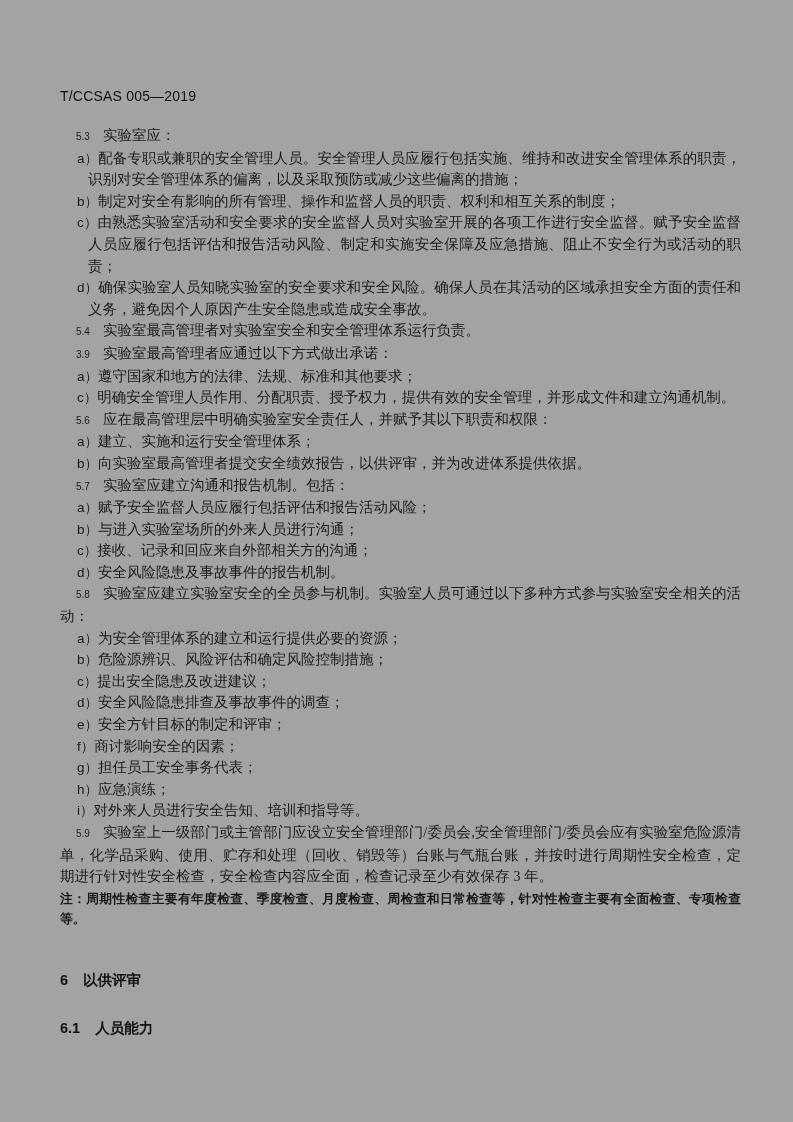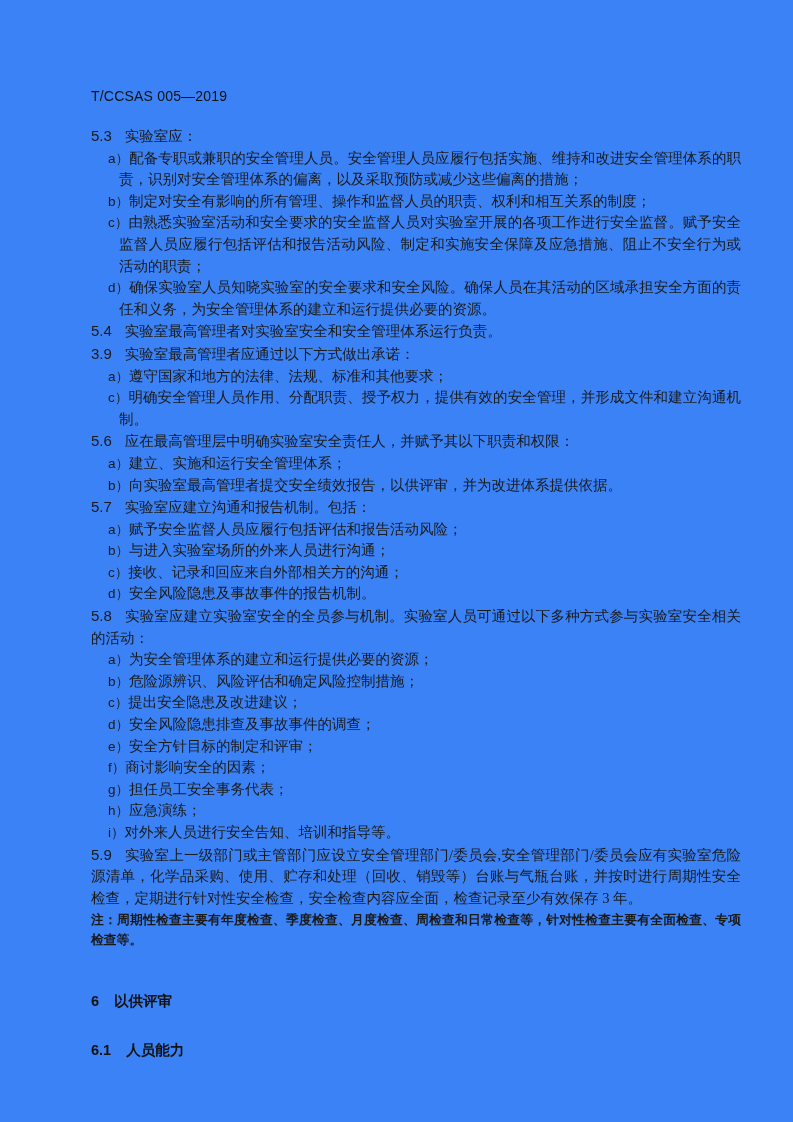--- a/index.html
+++ b/index.html
@@ -8,42 +8,43 @@
     width: 793px;
     height: 1122px;
     position: relative;
     font-family: "Liberation Serif", "DejaVu Serif", serif;
     color: #1a1a1a;
     overflow: hidden;
   }
   .page {
     position: absolute;
     inset: 0;
-    padding: 88px 52px 40px 91px;
-    background: #3b82f6;
+    padding: 88px 52px 40px 60px;
+    background: #a3a3a3;
   }
   .doc-header {
     font-family: "Liberation Sans", "DejaVu Sans", sans-serif;
     font-size: 14px;
     letter-spacing: 0.2px;
     color: #111;
     margin-bottom: 21px;
   }
   .content {
     font-size: 14.5px;
     line-height: 21.6px;
     text-align: justify;
   }
   p.clause {
     text-align: justify;
   }
   .clause-number {
     font-family: "Liberation Sans", "DejaVu Sans", sans-serif;
-    font-size: 15px;
+    font-size: 10px;
     margin-right: 13px;
+    margin-left: 16px;
   }
   p.item {
     padding-left: 28px;
     text-indent: -11px;
     text-align: justify;
   }
   .item-label {
     font-family: "Liberation Sans", "DejaVu Sans", sans-serif;
     font-size: 13.5px;
   }
@@ -72,21 +73,21 @@
 
 <div class="page">
   <div class="doc-header">T/CCSAS 005—2019</div>
 
   <div class="content">
     <div>
         <p class="clause"><span class="clause-number">5.3</span><span class="clause-text">实验室应：</span></p>
         <p class="item"><span class="item-label">a）</span><span class="item-text">配备专职或兼职的安全管理人员。安全管理人员应履行包括实施、维持和改进安全管理体系的职责，识别对安全管理体系的偏离，以及采取预防或减少这些偏离的措施；</span></p>
         <p class="item"><span class="item-label">b）</span><span class="item-text">制定对安全有影响的所有管理、操作和监督人员的职责、权利和相互关系的制度；</span></p>
         <p class="item"><span class="item-label">c）</span><span class="item-text">由熟悉实验室活动和安全要求的安全监督人员对实验室开展的各项工作进行安全监督。赋予安全监督人员应履行包括评估和报告活动风险、制定和实施安全保障及应急措施、阻止不安全行为或活动的职责；</span></p>
-        <p class="item"><span class="item-label">d）</span><span class="item-text">确保实验室人员知晓实验室的安全要求和安全风险。确保人员在其活动的区域承担安全方面的责任和义务，为安全管理体系的建立和运行提供必要的资源。</span></p>
+        <p class="item"><span class="item-label">d）</span><span class="item-text">确保实验室人员知晓实验室的安全要求和安全风险。确保人员在其活动的区域承担安全方面的责任和义务，避免因个人原因产生安全隐患或造成安全事故。</span></p>
         <p class="clause"><span class="clause-number">5.4</span><span class="clause-text">实验室最高管理者对实验室安全和安全管理体系运行负责。</span></p>
         <p class="clause"><span class="clause-number">3.9</span><span class="clause-text">实验室最高管理者应通过以下方式做出承诺：</span></p>
         <p class="item"><span class="item-label">a）</span><span class="item-text">遵守国家和地方的法律、法规、标准和其他要求；</span></p>
         <p class="item"><span class="item-label">c）</span><span class="item-text">明确安全管理人员作用、分配职责、授予权力，提供有效的安全管理，并形成文件和建立沟通机制。</span></p>
         <p class="clause"><span class="clause-number">5.6</span><span class="clause-text">应在最高管理层中明确实验室安全责任人，并赋予其以下职责和权限：</span></p>
         <p class="item"><span class="item-label">a）</span><span class="item-text">建立、实施和运行安全管理体系；</span></p>
         <p class="item"><span class="item-label">b）</span><span class="item-text">向实验室最高管理者提交安全绩效报告，以供评审，并为改进体系提供依据。</span></p>
         <p class="clause"><span class="clause-number">5.7</span><span class="clause-text">实验室应建立沟通和报告机制。包括：</span></p>
         <p class="item"><span class="item-label">a）</span><span class="item-text">赋予安全监督人员应履行包括评估和报告活动风险；</span></p>
         <p class="item"><span class="item-label">b）</span><span class="item-text">与进入实验室场所的外来人员进行沟通；</span></p>

